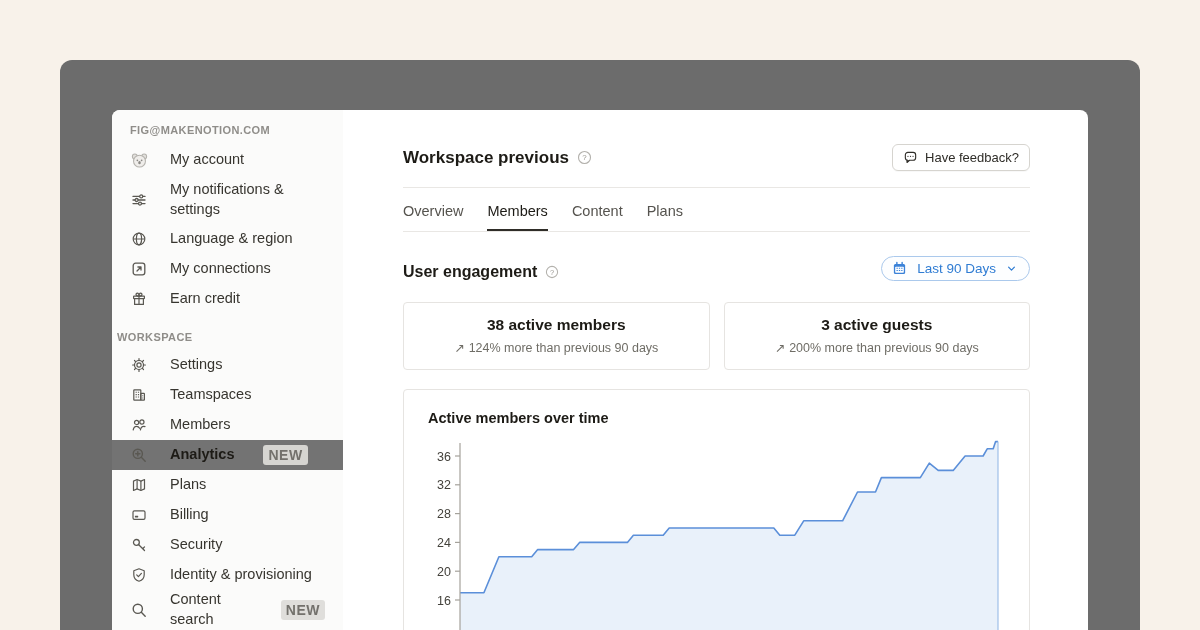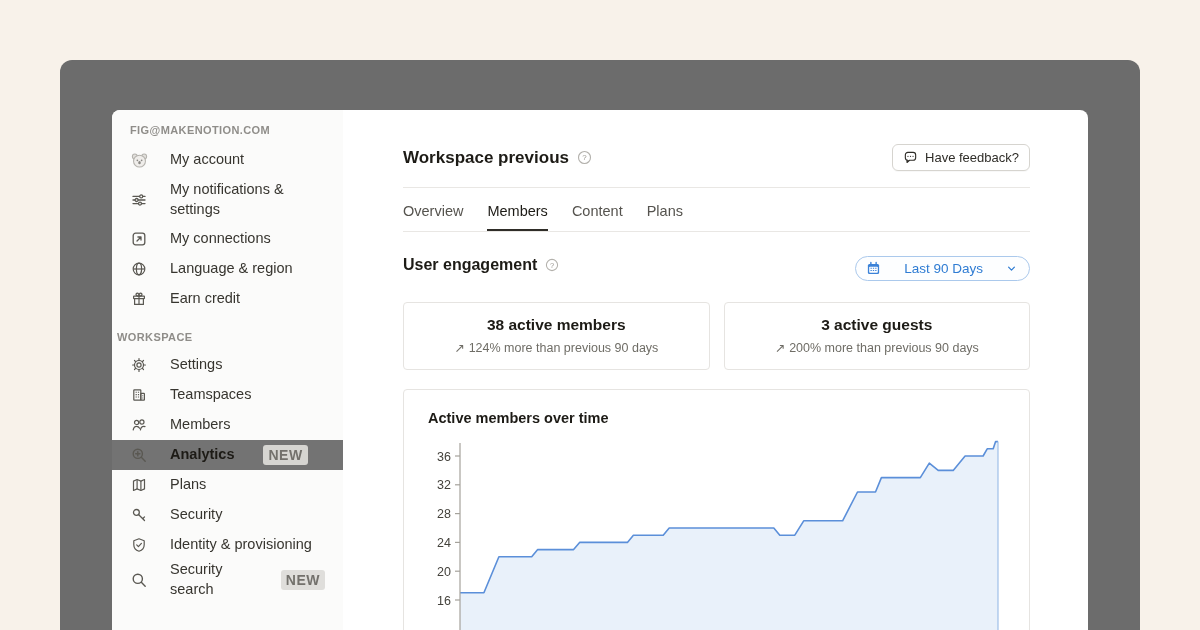--- a/index.html
+++ b/index.html
@@ -44,25 +44,25 @@
     border:1px solid #d6d4cf; border-radius:6px; padding:5px 10px; font-size:13px;
     font-weight:500; color:#2f2d28; cursor:pointer; box-shadow:0 1px 1px rgba(0,0,0,.03); }
   .divider { height:1px; background:#e9e7e4; margin-top:16px; }
 
   .tabs { display:flex; gap:24px; margin-top:2px; }
   .tab { padding:13px 0 10px; font-size:14.5px; color:#55534e; cursor:pointer;
     border-bottom:2px solid transparent; }
   .tab.active { color:#1d1b16; font-weight:500; border-bottom-color:#2f2d28; }
   .tabs-divider { height:1px; background:#e9e7e4; }
 
-  .section-row { display:flex; align-items:flex-start; justify-content:space-between;
+  .section-row { display:flex; align-items:flex-end; justify-content:space-between;
     margin-top:24px; }
   .section-left { display:flex; align-items:center; gap:8px; }
   .section-title { font-size:16px; font-weight:700; color:#1d1b16; }
-  .btn-range { display:flex; align-items:center; gap:23px; background:#fdfeff;
+  .btn-range { display:flex; align-items:center; gap:10px; background:#fdfeff;
     border:1px solid #abc9ec; border-radius:14px; padding:4px 12px 4px 10px;
     font-size:13.5px; font-weight:500; color:#2f7cd3; cursor:pointer; }
 
   .cards { display:flex; gap:14px; margin-top:21px;border-radius:15px; }
   .stat-card { flex:1; border:1px solid #e6e4e1; border-radius:4px; text-align:center;
     padding:13px 10px 14px; }
   .stat-title { font-size:15.5px; font-weight:700; color:#1d1b16; }
   .stat-sub { font-size:12.5px; color:#6f6d66; margin-top:6px; }
   .stat-sub .arrow { margin-right:4px; }
 
@@ -109,37 +109,37 @@
             <circle cx="10.2" cy="4.4" r="1.5" fill="#fbfbfa"></circle>
             <circle cx="5.6" cy="8" r="1.5" fill="#fbfbfa"></circle>
             <circle cx="9" cy="11.6" r="1.5" fill="#fbfbfa"></circle>
           </svg>
         </span>
         <span class="label">My notifications &amp; settings</span>
       </div>
 
       <div class="sb-item">
         <span class="ic">
-          <svg class="icon" width="16" height="16" viewBox="0 0 16 16" fill="none" stroke="currentColor" stroke-width="1.3" stroke-linecap="round" stroke-linejoin="round">
-            <rect x="2.2" y="2.2" width="11.6" height="11.6" rx="2.4"></rect>
-            <path d="M6 10l4-4M6.9 6H10v3.1"></path>
-          </svg>
-        </span>
-        <span class="label">My connections</span>
-      </div>
-
-      <div class="sb-item">
-        <span class="ic">
           <svg class="icon" width="16" height="16" viewBox="0 0 16 16" fill="none" stroke="currentColor" stroke-width="1.2">
             <circle cx="8" cy="8" r="5.8"></circle>
             <ellipse cx="8" cy="8" rx="2.6" ry="5.8"></ellipse>
             <path d="M2.2 8h11.6"></path>
           </svg>
         </span>
         <span class="label">Language &amp; region</span>
+      </div>
+
+      <div class="sb-item">
+        <span class="ic">
+          <svg class="icon" width="16" height="16" viewBox="0 0 16 16" fill="none" stroke="currentColor" stroke-width="1.3" stroke-linecap="round" stroke-linejoin="round">
+            <rect x="2.2" y="2.2" width="11.6" height="11.6" rx="2.4"></rect>
+            <path d="M6 10l4-4M6.9 6H10v3.1"></path>
+          </svg>
+        </span>
+        <span class="label">My connections</span>
       </div>
 
       <div class="sb-item">
         <span class="ic">
           <svg class="icon" width="16" height="16" viewBox="0 0 16 16" fill="none" stroke="currentColor" stroke-width="1.2" stroke-linejoin="round">
             <rect x="2.6" y="5.2" width="10.8" height="2.4" rx="0.4"></rect>
             <path d="M3.6 7.6v5.8h8.8V7.6M8 5.2v8.2"></path>
             <path d="M8 5.2C6.5 5.2 5 4.6 5 3.5 5 2.7 5.6 2.1 6.4 2.1 7.6 2.1 8 3.4 8 5.2zM8 5.2c1.5 0 3-.6 3-1.7 0-.8-.6-1.4-1.4-1.4C8.4 2.1 8 3.4 8 5.2z"></path>
           </svg>
         </span>
@@ -196,20 +196,29 @@
       <div class="sb-item">
         <span class="ic">
           <svg class="icon" width="16" height="16" viewBox="0 0 16 16" fill="none" stroke="currentColor" stroke-width="1.2" stroke-linejoin="round">
             <path d="M2.5 4.1l3.6-1.6 3.8 1.6 3.6-1.6v9.4l-3.6 1.6-3.8-1.6-3.6 1.6z"></path>
             <path d="M6.1 2.5v9.4M9.9 4.1v9.4"></path>
           </svg>
         </span>
         <span class="label">Plans</span>
       </div>
 
+      <div class="sb-item">
+        <span class="ic">
+          <svg class="icon" width="16" height="16" viewBox="0 0 16 16" fill="none" stroke="currentColor" stroke-width="1.2">
+            <rect x="2" y="3.8" width="12" height="8.6" rx="1.4"></rect>
+            <rect x="3.9" y="8.7" width="3.3" height="1.8" rx="0.4" fill="currentColor" stroke="none"></rect>
+          </svg>
+        </span>
+        <span class="label">Billing</span>
+      </div>
 
       <div class="sb-item">
         <span class="ic">
           <svg class="icon" width="16" height="16" viewBox="0 0 16 16" fill="none" stroke="currentColor" stroke-width="1.3" stroke-linecap="round">
             <circle cx="5.4" cy="5.4" r="2.9"></circle>
             <path d="M7.5 7.5l6 6M11.7 11.7l1.8-1.8"></path>
           </svg>
         </span>
         <span class="label">Security</span>
       </div>
@@ -224,21 +233,21 @@
         <span class="label">Identity &amp; provisioning</span>
       </div>
 
       <div class="sb-item">
         <span class="ic">
           <svg class="icon" width="16" height="16" viewBox="0 0 16 16" fill="none" stroke="currentColor" stroke-width="1.4" stroke-linecap="round">
             <circle cx="6.8" cy="6.8" r="4.6"></circle>
             <path d="M10.3 10.3l3.9 3.9"></path>
           </svg>
         </span>
-        <span class="label">Security search</span>
+        <span class="label">Content search</span>
         <span class="badge">NEW</span>
       </div>
     </div>
 
     <div class="main">
 
       <div class="title-row">
         <div class="title-left">
           <span class="page-title">Workspace previous</span>
           <span class="help">

